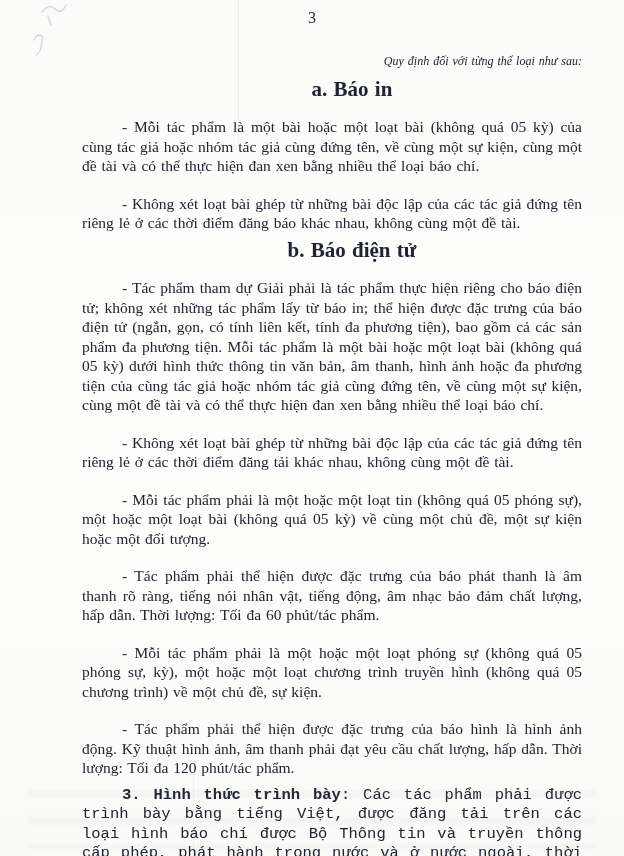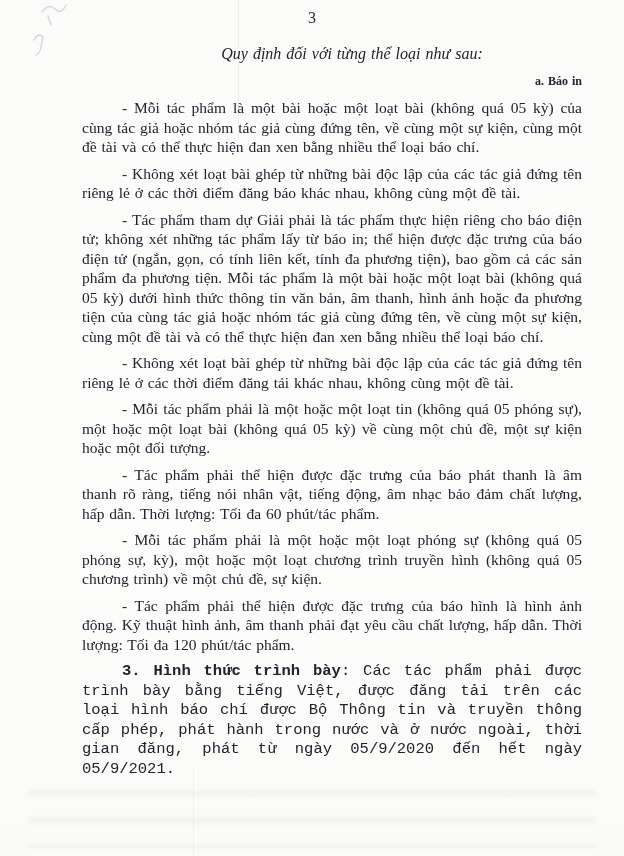--- a/index.html
+++ b/index.html
@@ -26,33 +26,33 @@
     top: 44px;
     left: 82px;
     width: 500px;
     text-align: justify;
     font-size: 15.5px;
     line-height: 19.5px;
     word-spacing: 1px;
   }
   .intro {
     font-style: italic;
-    font-size: 16px;
-    margin: 0 0 8px 0;
+    font-size: 12px;
+    margin: 8px 0 8px 0;
     text-indent: 40px;
-    text-align: center;
+    text-align: right;
   }
   .sec-heading {
-    font-size: 12px;
+    font-size: 21px;
     font-weight: bold;
     margin: 8px 0 5px 0;
     padding-left: 40px;
-    text-align: right;
+    text-align: center;
   }
-  .para { margin: 7px 0 0 0; text-indent: 40px; }
+  .para { margin: 18px 0 0 0; text-indent: 40px; }
   .final { margin-top: 8px; font-family: Liberation Mono, monospace; }
   .scanline {
     position: absolute;
     width: 1px;
     background: rgba(50, 55, 80, 0.07);
   }
   .scanline-top { left: 238px; top: 0; height: 142px; }
   .scanline-bottom { left: 193px; top: 768px; height: 88px; background: rgba(50,55,80,0.05); }
   .scribble {
     position: absolute;
@@ -86,20 +86,21 @@
   <div class="pagenum">3</div>
 
   <div class="content">
 
     <p class="intro">Quy định đối với từng thể loại như sau:</p>
 
     <div class="sec-heading">a. Báo in</div>
     <p class="para">- Mỗi tác phẩm là một bài hoặc một loạt bài (không quá 05 kỳ) của cùng tác giả hoặc nhóm tác giả cùng đứng tên, về cùng một sự kiện, cùng một đề tài và có thể thực hiện đan xen bằng nhiều thể loại báo chí.</p>
     <p class="para">- Không xét loạt bài ghép từ những bài độc lập của các tác giả đứng tên riêng lẻ ở các thời điểm đăng báo khác nhau, không cùng một đề tài.</p>
 
+    <div class="sec-heading">b. Báo điện tử</div>
     <p class="para">- Tác phẩm tham dự Giải phải là tác phẩm thực hiện riêng cho báo điện tử; không xét những tác phẩm lấy từ báo in; thể hiện được đặc trưng của báo điện tử (ngắn, gọn, có tính liên kết, tính đa phương tiện), bao gồm cả các sản phẩm đa phương tiện. Mỗi tác phẩm là một bài hoặc một loạt bài (không quá 05 kỳ) dưới hình thức thông tin văn bản, âm thanh, hình ảnh hoặc đa phương tiện của cùng tác giả hoặc nhóm tác giả cùng đứng tên, về cùng một sự kiện, cùng một đề tài và có thể thực hiện đan xen bằng nhiều thể loại báo chí.</p>
     <p class="para">- Không xét loạt bài ghép từ những bài độc lập của các tác giả đứng tên riêng lẻ ở các thời điểm đăng tải khác nhau, không cùng một đề tài.</p>
 
     <p class="para">- Mỗi tác phẩm phải là một hoặc một loạt tin (không quá 05 phóng sự), một hoặc một loạt bài (không quá 05 kỳ) về cùng một chủ đề, một sự kiện hoặc một đối tượng.</p>
     <p class="para">- Tác phẩm phải thể hiện được đặc trưng của báo phát thanh là âm thanh rõ ràng, tiếng nói nhân vật, tiếng động, âm nhạc bảo đảm chất lượng, hấp dẫn. Thời lượng: Tối đa 60 phút/tác phẩm.</p>
 
     <p class="para">- Mỗi tác phẩm phải là một hoặc một loạt phóng sự (không quá 05 phóng sự, kỳ), một hoặc một loạt chương trình truyền hình (không quá 05 chương trình) về một chủ đề, sự kiện.</p>
     <p class="para">- Tác phẩm phải thể hiện được đặc trưng của báo hình là hình ảnh động. Kỹ thuật hình ảnh, âm thanh phải đạt yêu cầu chất lượng, hấp dẫn. Thời lượng: Tối đa 120 phút/tác phẩm.</p>
 
     <p class="para final"><b>3. Hình thức trình bày</b><span>: Các tác phẩm phải được trình bày bằng tiếng Việt, được đăng tải trên các loại hình báo chí được Bộ Thông tin và truyền thông cấp phép, phát hành trong nước và ở nước ngoài, thời gian đăng, phát từ ngày 05/9/2020 đến hết ngày 05/9/2021.</span></p>

